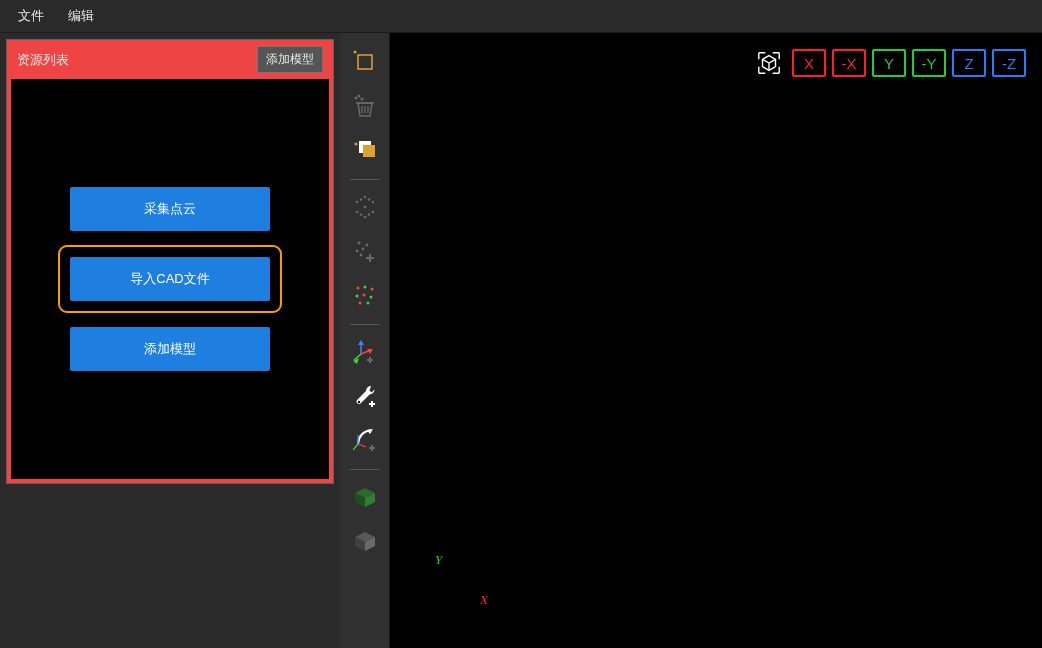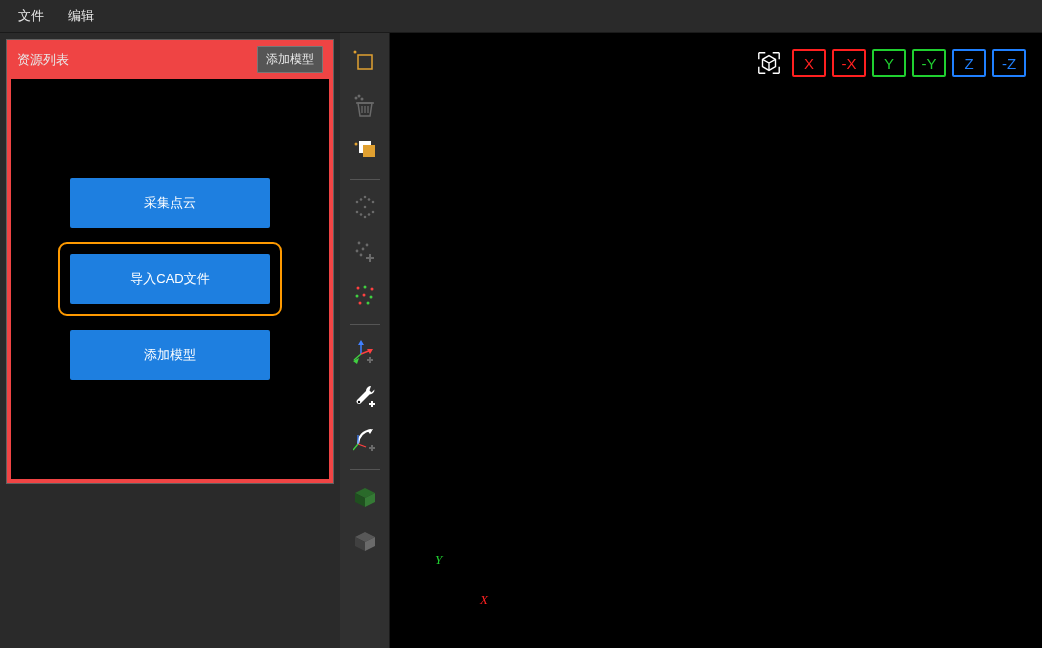--- a/index.html
+++ b/index.html
@@ -73,21 +73,21 @@
     height: 400px;
     margin: 0 4px 4px 4px;
     display: flex;
     flex-direction: column;
     align-items: center;
     justify-content: center;
     gap: 14px;
   }
   .blue-btn {
     width: 200px;
-    height: 50px;
+    height: 44px;
     background: #1e7fe0;
     border: none;
     color: #fff;
     font-size: 13px;
     border-radius: 2px;
     cursor: pointer;
     display: flex;
     align-items: center;
     justify-content: center;
   }

